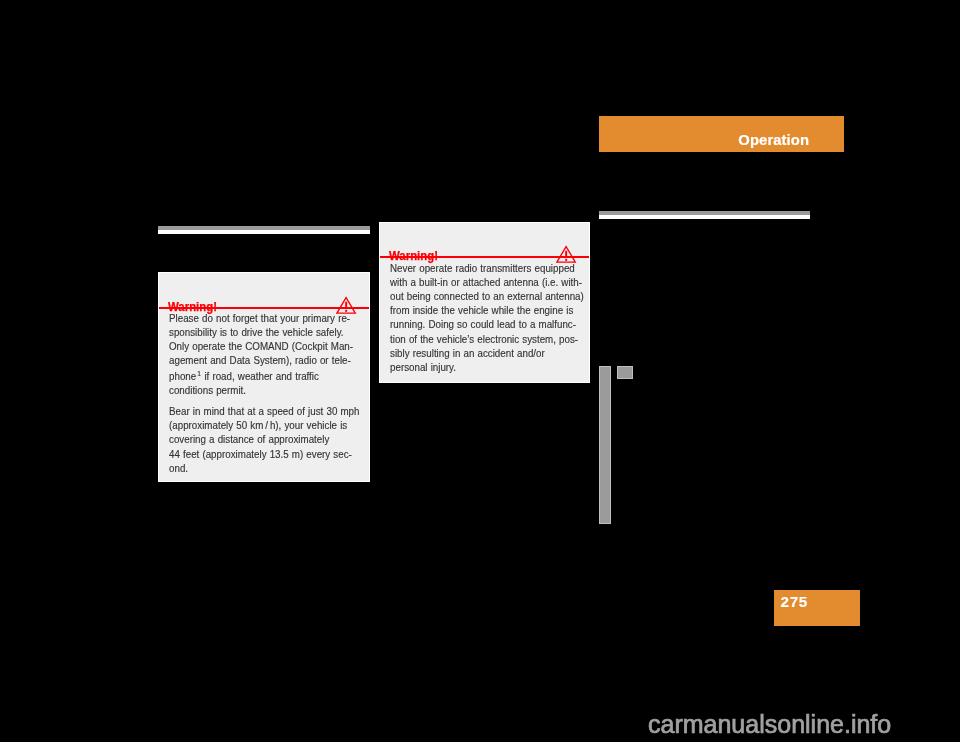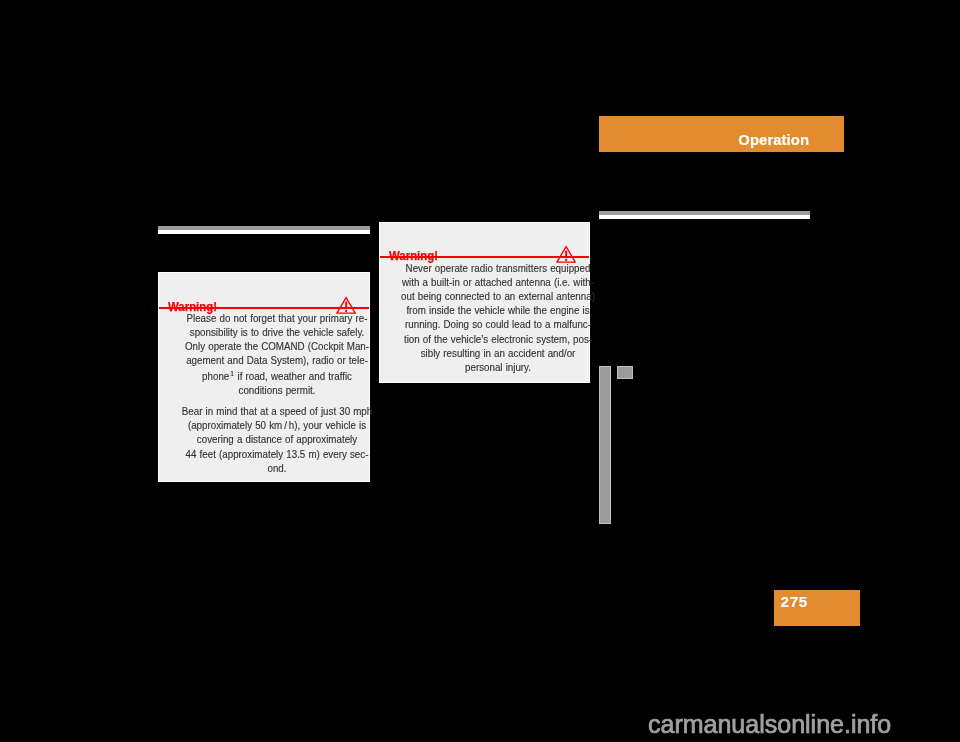--- a/index.html
+++ b/index.html
@@ -1,18 +1,18 @@
 <!DOCTYPE html>
 <html><head>
 <meta charset="utf-8">
 <style>
   html,body{margin:0;padding:0;background:#000;}
   body{width:960px;height:742px;position:relative;overflow:hidden;
        font-family:"Liberation Sans",sans-serif;-webkit-font-smoothing:antialiased;}
-  .page{position:absolute;left:0;top:0;width:960px;height:742px;background:#000;overflow:hidden;text-align:center;}
+  .page{position:absolute;left:0;top:0;width:960px;height:742px;background:#000;overflow:hidden;}
 
   
   .section-head{position:absolute;left:599px;top:116px;width:245px;height:36px;background:#e28b2f;}
   .section-head-label{position:absolute;right:35px;top:14.8px;color:#ffffff;font-weight:bold;
        font-size:15.5px;letter-spacing:0.1px;-webkit-text-stroke:0.2px #ffffff;
        transform:scaleX(0.955);transform-origin:right top;}
 
   
   .rule{position:absolute;}
   .rule-gray{position:absolute;left:0;top:0;height:4px;width:100%;background:#9b9b9b;}

